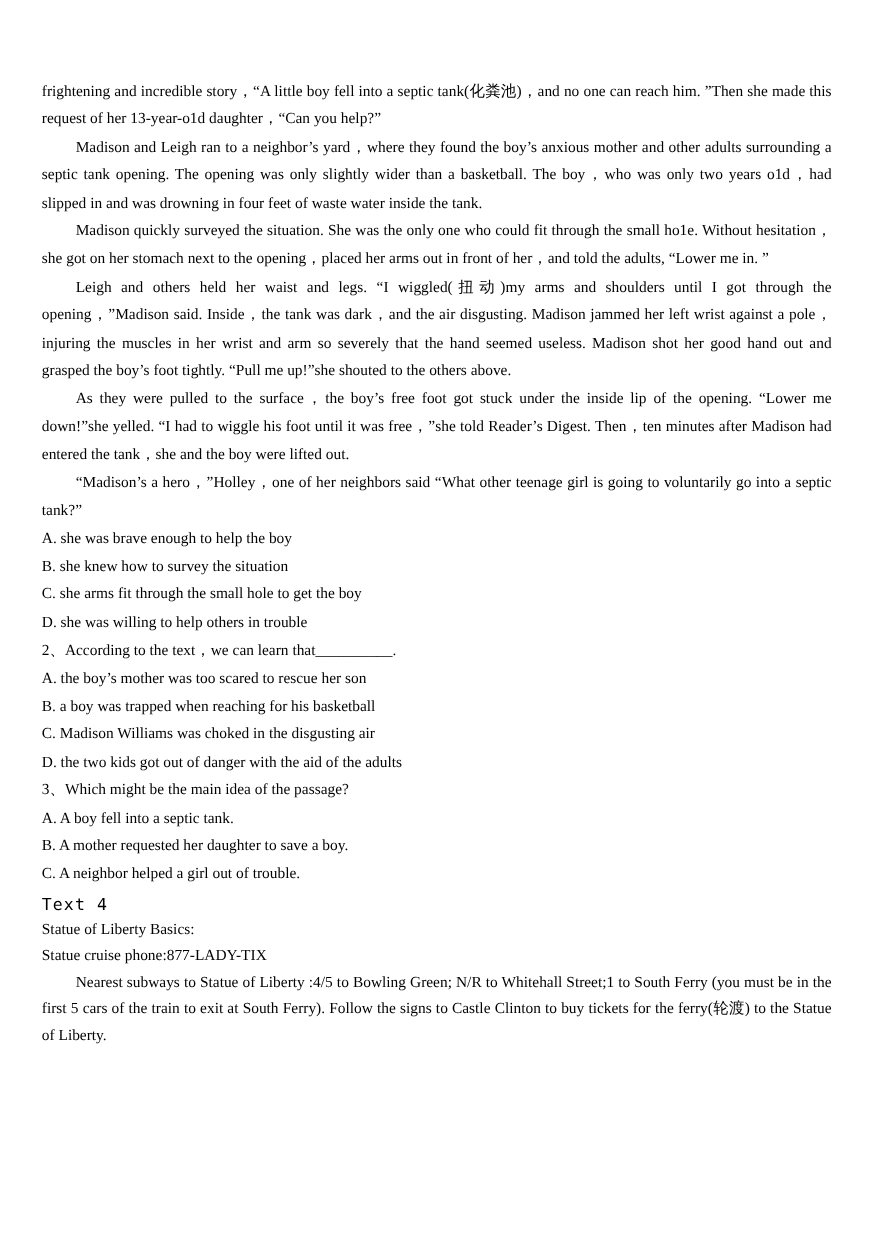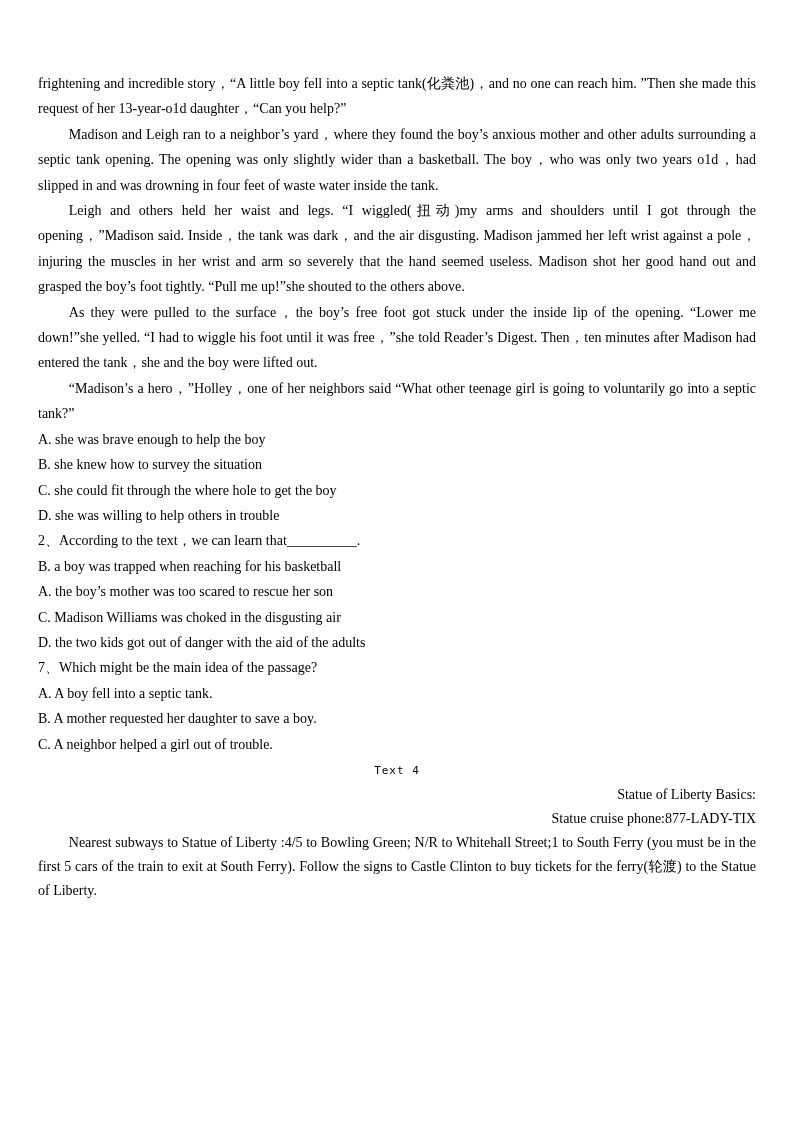--- a/index.html
+++ b/index.html
@@ -30,62 +30,62 @@
   }
   .indent {
     text-indent: 2.2em;
   }
   .qline {
     margin: 0;
     text-align: left;
   }
   .text4-heading {
     margin: 2px 0 0 0;
-    text-align: center;
     font-family: "DejaVu Sans Mono", "Liberation Mono", monospace;
-    font-size: 11px;
+    font-size: 15px;
     font-weight: normal;
     line-height: 24px;
     letter-spacing: 1px;
   }
   .info {
     margin: 0;
-    text-align: right;
+    text-align: left;
     line-height: 24px;
   }
   .tight {
     line-height: 24px;
   }
 </style>
 </head>
 <body>
 
 <div class="page">
 
   <section>
     <p class="para">frightening and incredible story，“A little boy fell into a septic tank(化粪池)，and no one can reach him. ”Then she made this request of her 13-year-o1d daughter，“Can you help?”</p>
     <p class="para indent">Madison and Leigh ran to a neighbor’s yard，where they found the boy’s anxious mother and other adults surrounding a septic tank opening.  The opening was only slightly wider than a basketball.  The boy，who was only two years o1d，had slipped in and was drowning in four feet of waste water inside the tank.</p>
+    <p class="para indent">Madison quickly surveyed the situation.  She was the only one who could fit through the small ho1e.  Without hesitation，she got on her stomach next to the opening，placed her arms out in front of her，and told the adults, “Lower me in. ”</p>
     <p class="para indent">Leigh and others held her waist and legs.  “I wiggled(扭动)my arms and shoulders until I got through the opening，”Madison said.  Inside，the tank was dark，and the air disgusting.  Madison jammed her left wrist against a pole，injuring the muscles in her wrist and arm so severely that the hand seemed useless.  Madison shot her good hand out and grasped the boy’s foot tightly.  “Pull me up!”she shouted to the others above.</p>
     <p class="para indent">As they were pulled to the surface，the boy’s free foot got stuck under the inside lip of the opening.  “Lower me down!”she yelled.  “I had to wiggle his foot until it was free，”she told Reader’s Digest.  Then，ten minutes after Madison had entered the tank，she and the boy were lifted out.</p>
     <p class="para indent">“Madison’s a hero，”Holley，one of her neighbors said “What other teenage girl is going to voluntarily go into a septic tank?”</p>
   </section>
 
   <section>
     <p class="qline">A.  she was brave enough to help the boy</p>
     <p class="qline">B.  she knew how to survey the situation</p>
-    <p class="qline">C.  she could fit through the where hole to get the boy</p>
+    <p class="qline">C.  she arms fit through the small hole to get the boy</p>
     <p class="qline">D.  she was willing to help others in trouble</p>
 
     <p class="qline">2、According to the text，we can learn that__________.</p>
+    <p class="qline">A.  the boy’s mother was too scared to rescue her son</p>
     <p class="qline">B.  a boy was trapped when reaching for his basketball</p>
-    <p class="qline">A.  the boy’s mother was too scared to rescue her son</p>
     <p class="qline">C.  Madison Williams was choked in the disgusting air</p>
     <p class="qline">D.  the two kids got out of danger with the aid of the adults</p>
 
-    <p class="qline">7、Which might be the main idea of the passage?</p>
+    <p class="qline">3、Which might be the main idea of the passage?</p>
     <p class="qline">A.  A boy fell into a septic tank.</p>
     <p class="qline">B.  A mother requested her daughter to save a boy.</p>
     <p class="qline">C.  A neighbor helped a girl out of trouble.</p>
   </section>
 
   <h2 class="text4-heading">Text 4</h2>
 
   <section>
     <p class="info">Statue of Liberty Basics:</p>
     <p class="info">Statue cruise phone:877-LADY-TIX</p>

